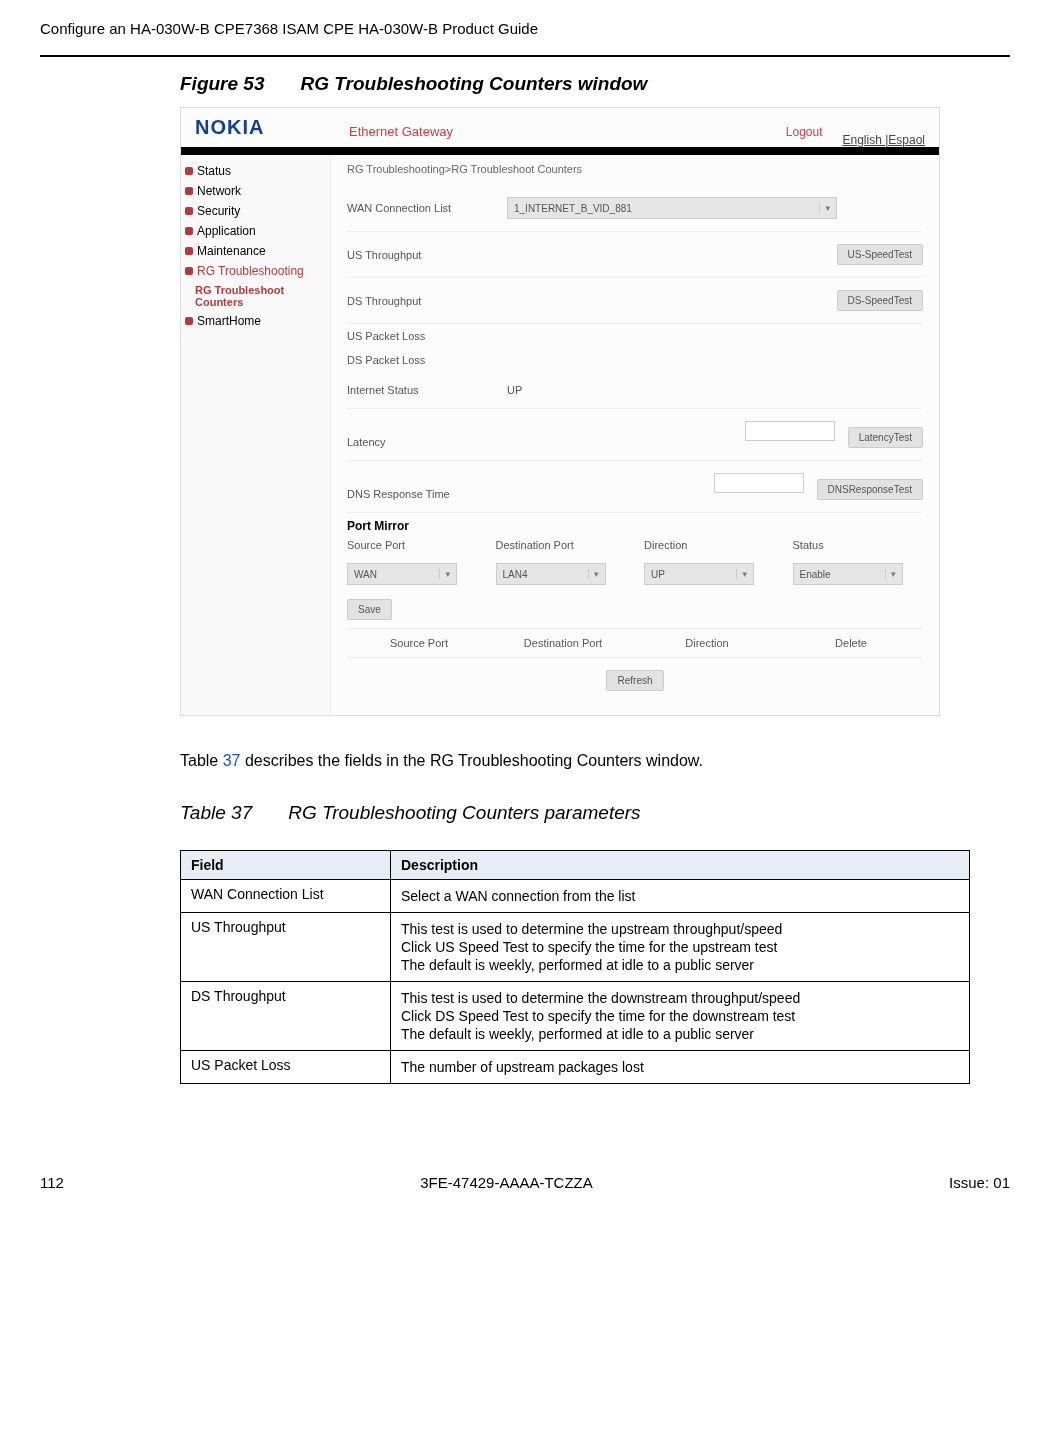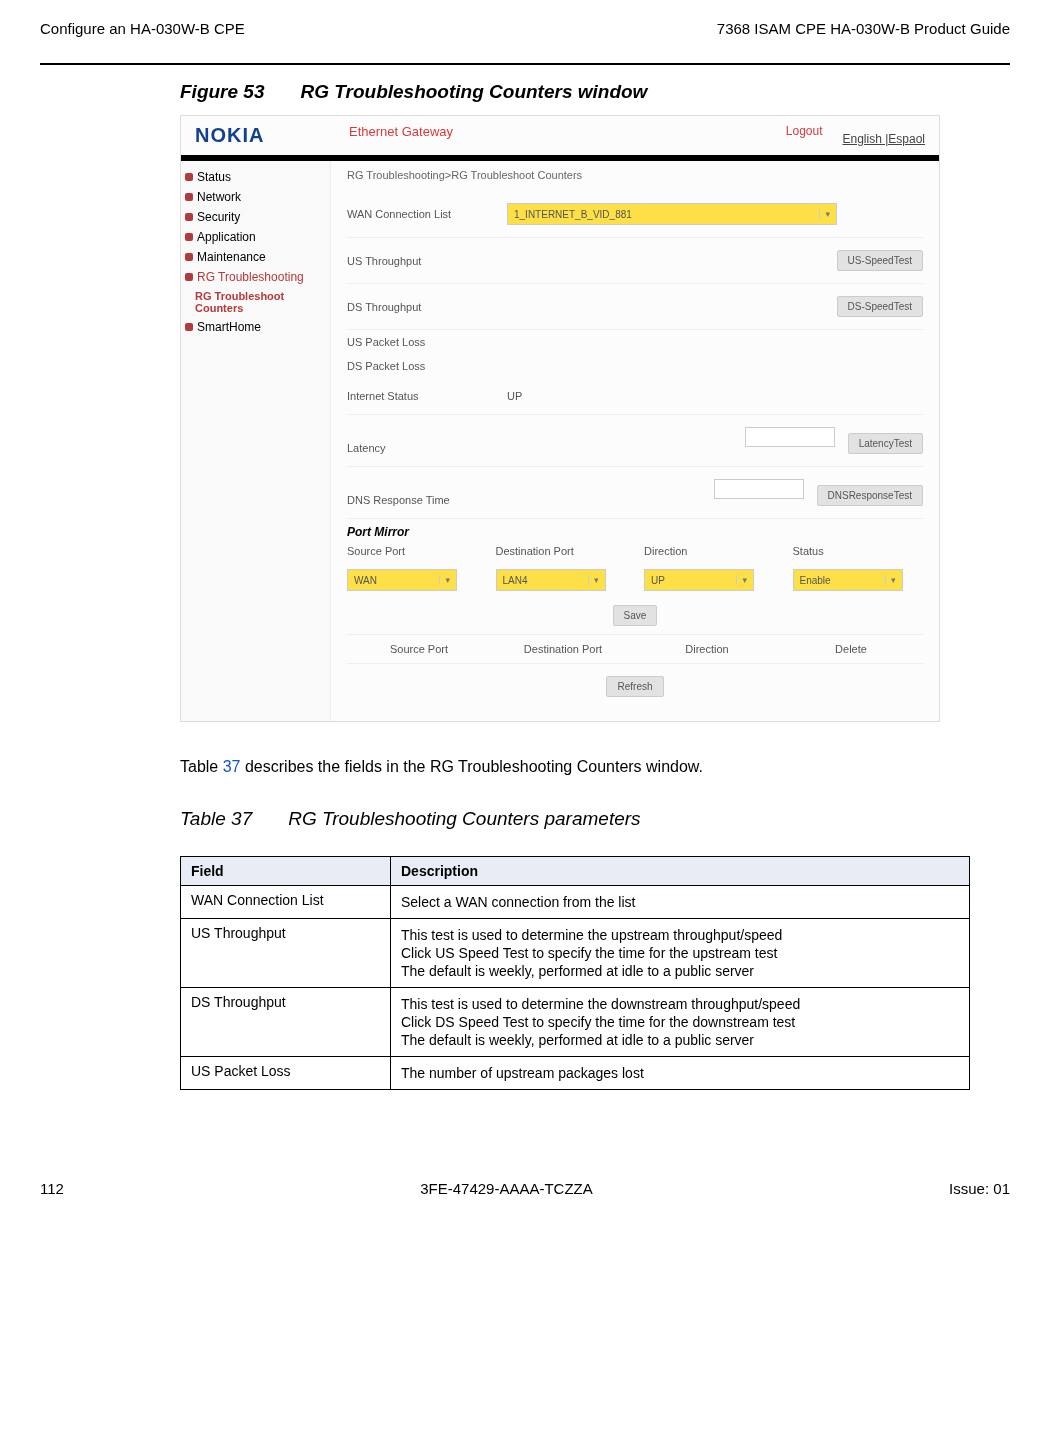--- a/index.html
+++ b/index.html
@@ -9,24 +9,23 @@
     width: 1050px;
     margin: 0 auto;
     color: #000;
     font-size: 14px;
   }
   .page {
     padding: 20px 40px 30px 40px;
   }
   .top-header {
     display: flex;
-    justify-content: space-between;
     font-size: 15px;
     color: #000;
-    padding-bottom: 26px;
+    padding-bottom: 18px;
   }
   .divider-line {
     border-top: 2px solid #000;
     margin-bottom: 16px;
   }
   .content {
     padding-left: 140px;
   }
   .figure-title {
     font-style: italic;
@@ -38,23 +37,23 @@
   .screenshot {
     border: 1px solid #ddd;
     background: #fcfcfc;
     width: 760px;
     font-size: 12px;
     color: #444;
     margin-bottom: 36px;
   }
   .ss-header {
     display: flex;
-    align-items: flex-start;
+    align-items: flex-end;
     padding: 8px 14px;
-    border-bottom: 6px solid #000000;
+    border-bottom: 8px solid #000000;
   }
   .nokia-logo {
     font-weight: bold;
     color: #124191;
     font-size: 20px;
     letter-spacing: 1px;
     width: 130px;
   }
   .eth-gateway {
     color: #d43b3b;
@@ -125,21 +124,21 @@
   .form-row.noborder { border-bottom: none; padding: 6px 0; }
   .form-label {
     width: 160px;
   }
   .form-value { flex: 1; }
   .select-box {
     display: inline-flex;
     align-items: center;
     justify-content: space-between;
     border: 1px solid #ccc;
-    background: #fde047;
+    background: #e5e5e5;
     height: 22px;
     padding: 0 6px;
     font-size: 10px;
     color: #555;
     width: 280px;
   }
   .select-box.small { width: 110px; }
   .select-caret {
     border-left: 1px solid #ccc;
     padding-left: 5px;
@@ -162,31 +161,30 @@
     background: #fff;
     height: 20px;
     width: 90px;
   }
   .latency-row { align-items: flex-end; }
   .port-mirror-title {
     font-weight: bold;
     color: #000;
     font-size: 12px;
     margin-top: 6px;
-    font-style: italic;
   }
   .pm-headers, .pm-selects {
     display: flex;
     gap: 18px;
     font-size: 11px;
     color: #555;
     padding: 6px 0;
   }
   .pm-headers > div, .pm-selects > div { flex:1; }
-  .save-row { text-align: center; padding: 8px 0; border-bottom: 1px solid #eee;}
+  .save-row { text-align: left; padding: 8px 0; border-bottom: 1px solid #eee;}
   .table-head2 {
     display: flex;
     font-size: 11px;
     color: #555;
     padding: 8px 0;
     border-bottom: 1px solid #eee;
   }
   .table-head2 > div { flex:1; text-align: center; }
   .refresh-row { text-align: center; padding: 12px 0; }
 

